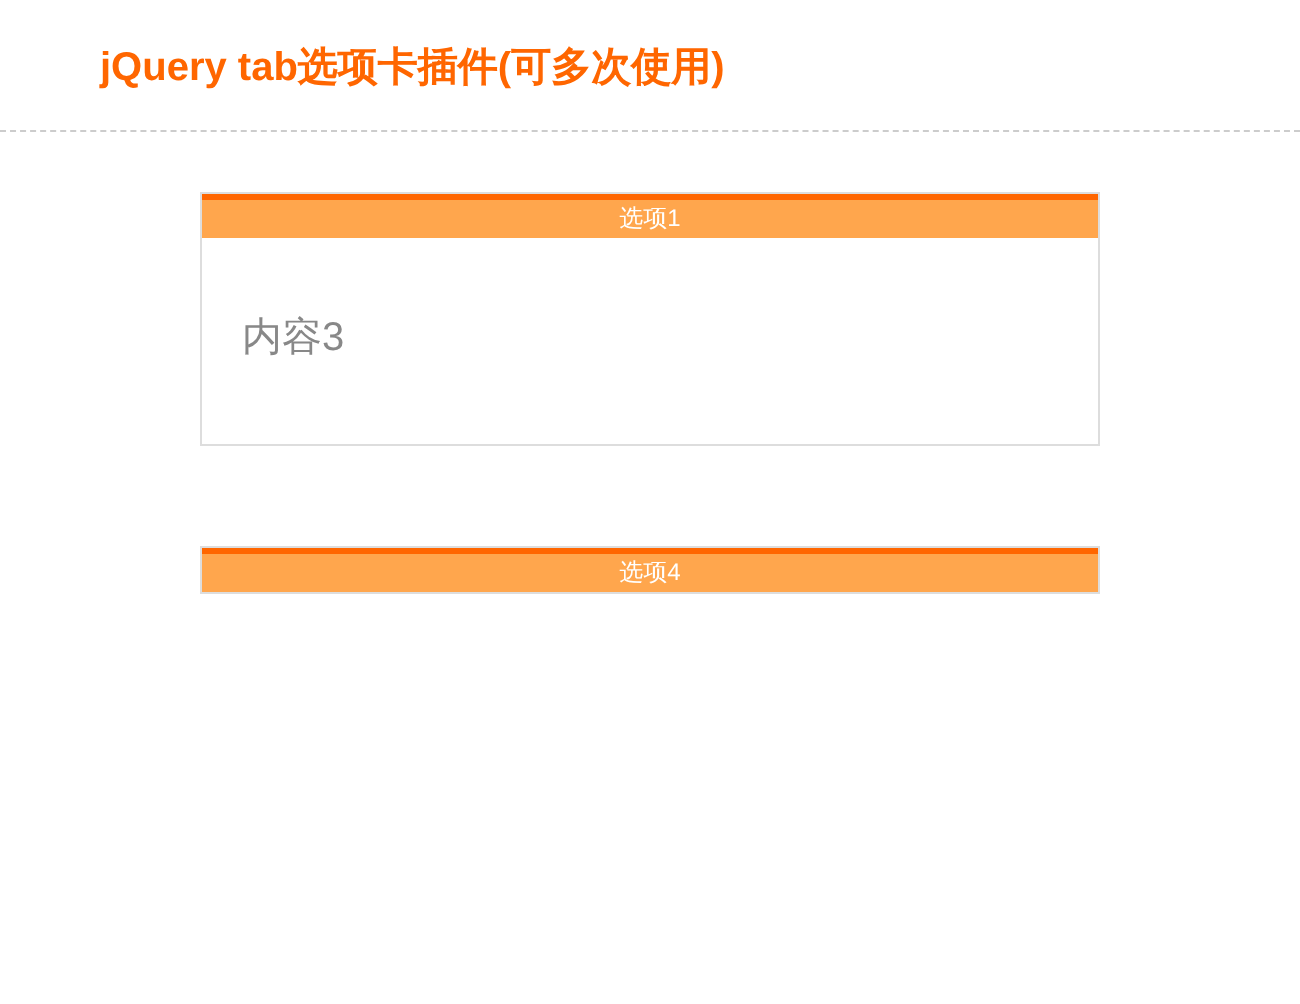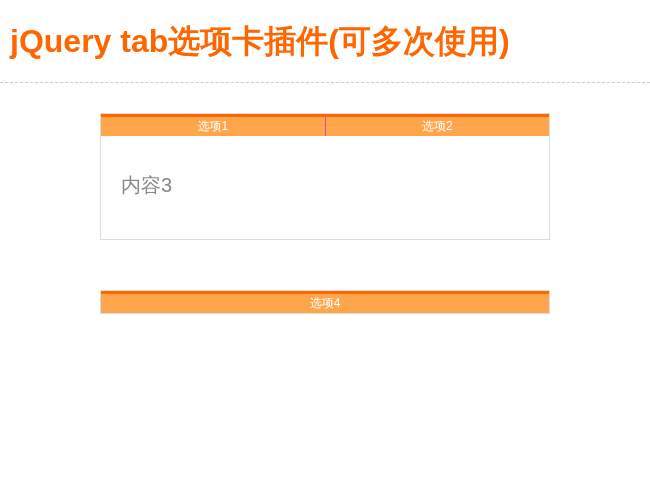--- a/index.html
+++ b/index.html
@@ -11,22 +11,23 @@
       width: 650px;
       height: 502px;
       background: #fff;
       font-family: "Microsoft YaHei", Arial, sans-serif;
     }
     .header {
       padding: 20px 10px 18px;
     }
     .page-title {
       color: #ff6600;
-      font-size: 32px;
+      font-size: 20px;
       font-weight: bold;
+      margin-left: 40px;
     }
     .divider {
       border-top: 1px dashed #ccc;
       height: 0;
     }
     .content-area {
       padding: 30px 0;
     }
     .tab-widget {
       width: 450px;
@@ -76,23 +77,20 @@
 </div>
 <div class="divider"></div>
 
 <div class="content-area">
 
   <div class="tab-widget">
     <div class="tab-header">
       <div class="tab">
         <span>选项1</span>
       </div>
-      <div class="tab">
-        <span>选项2</span>
-      </div>
     </div>
     <div class="tab-body">
       <div class="tab-content">内容3</div>
     </div>
   </div>
 
   <div class="tab-widget second">
     <div class="tab-header">
       <div class="tab">
         <span>选项4</span>

